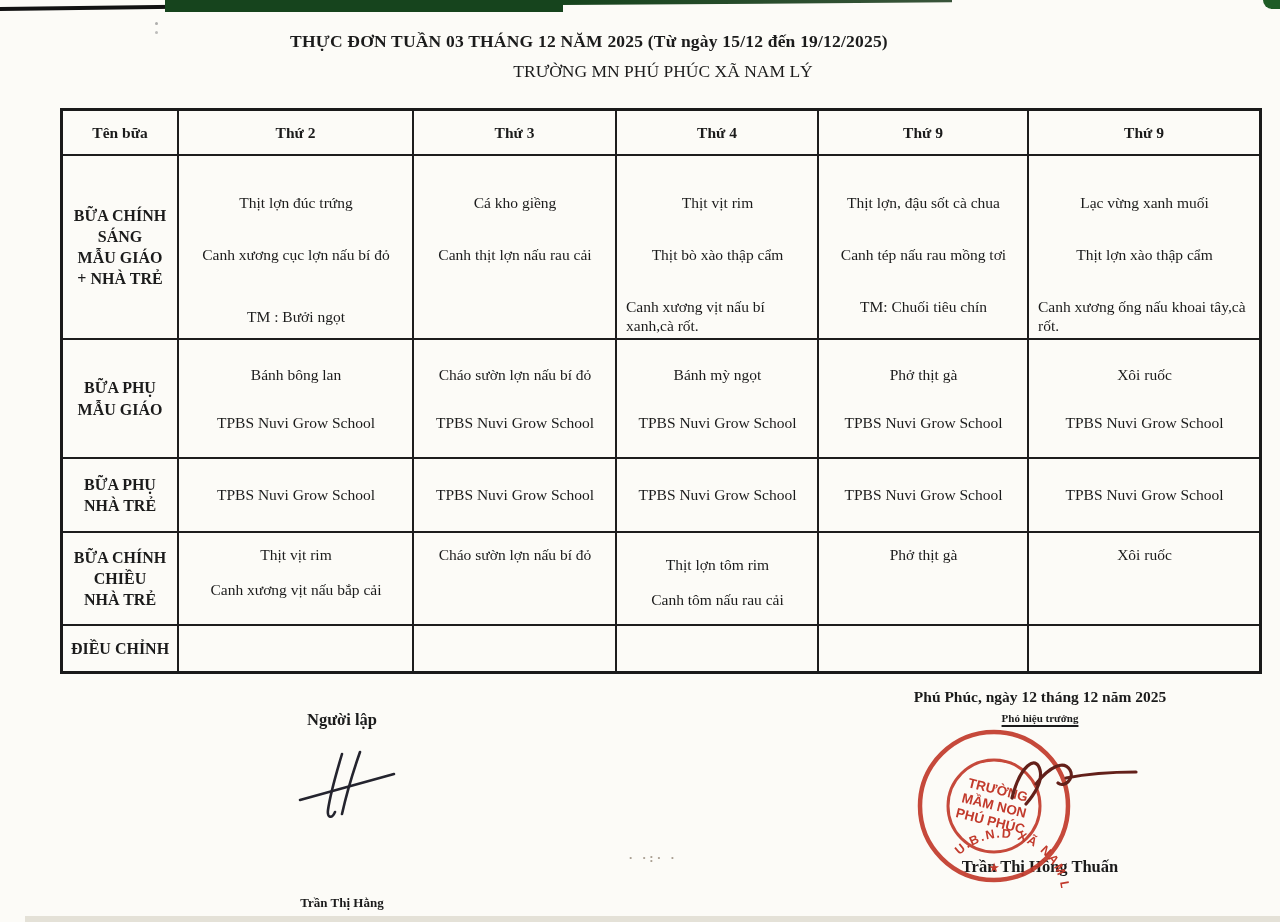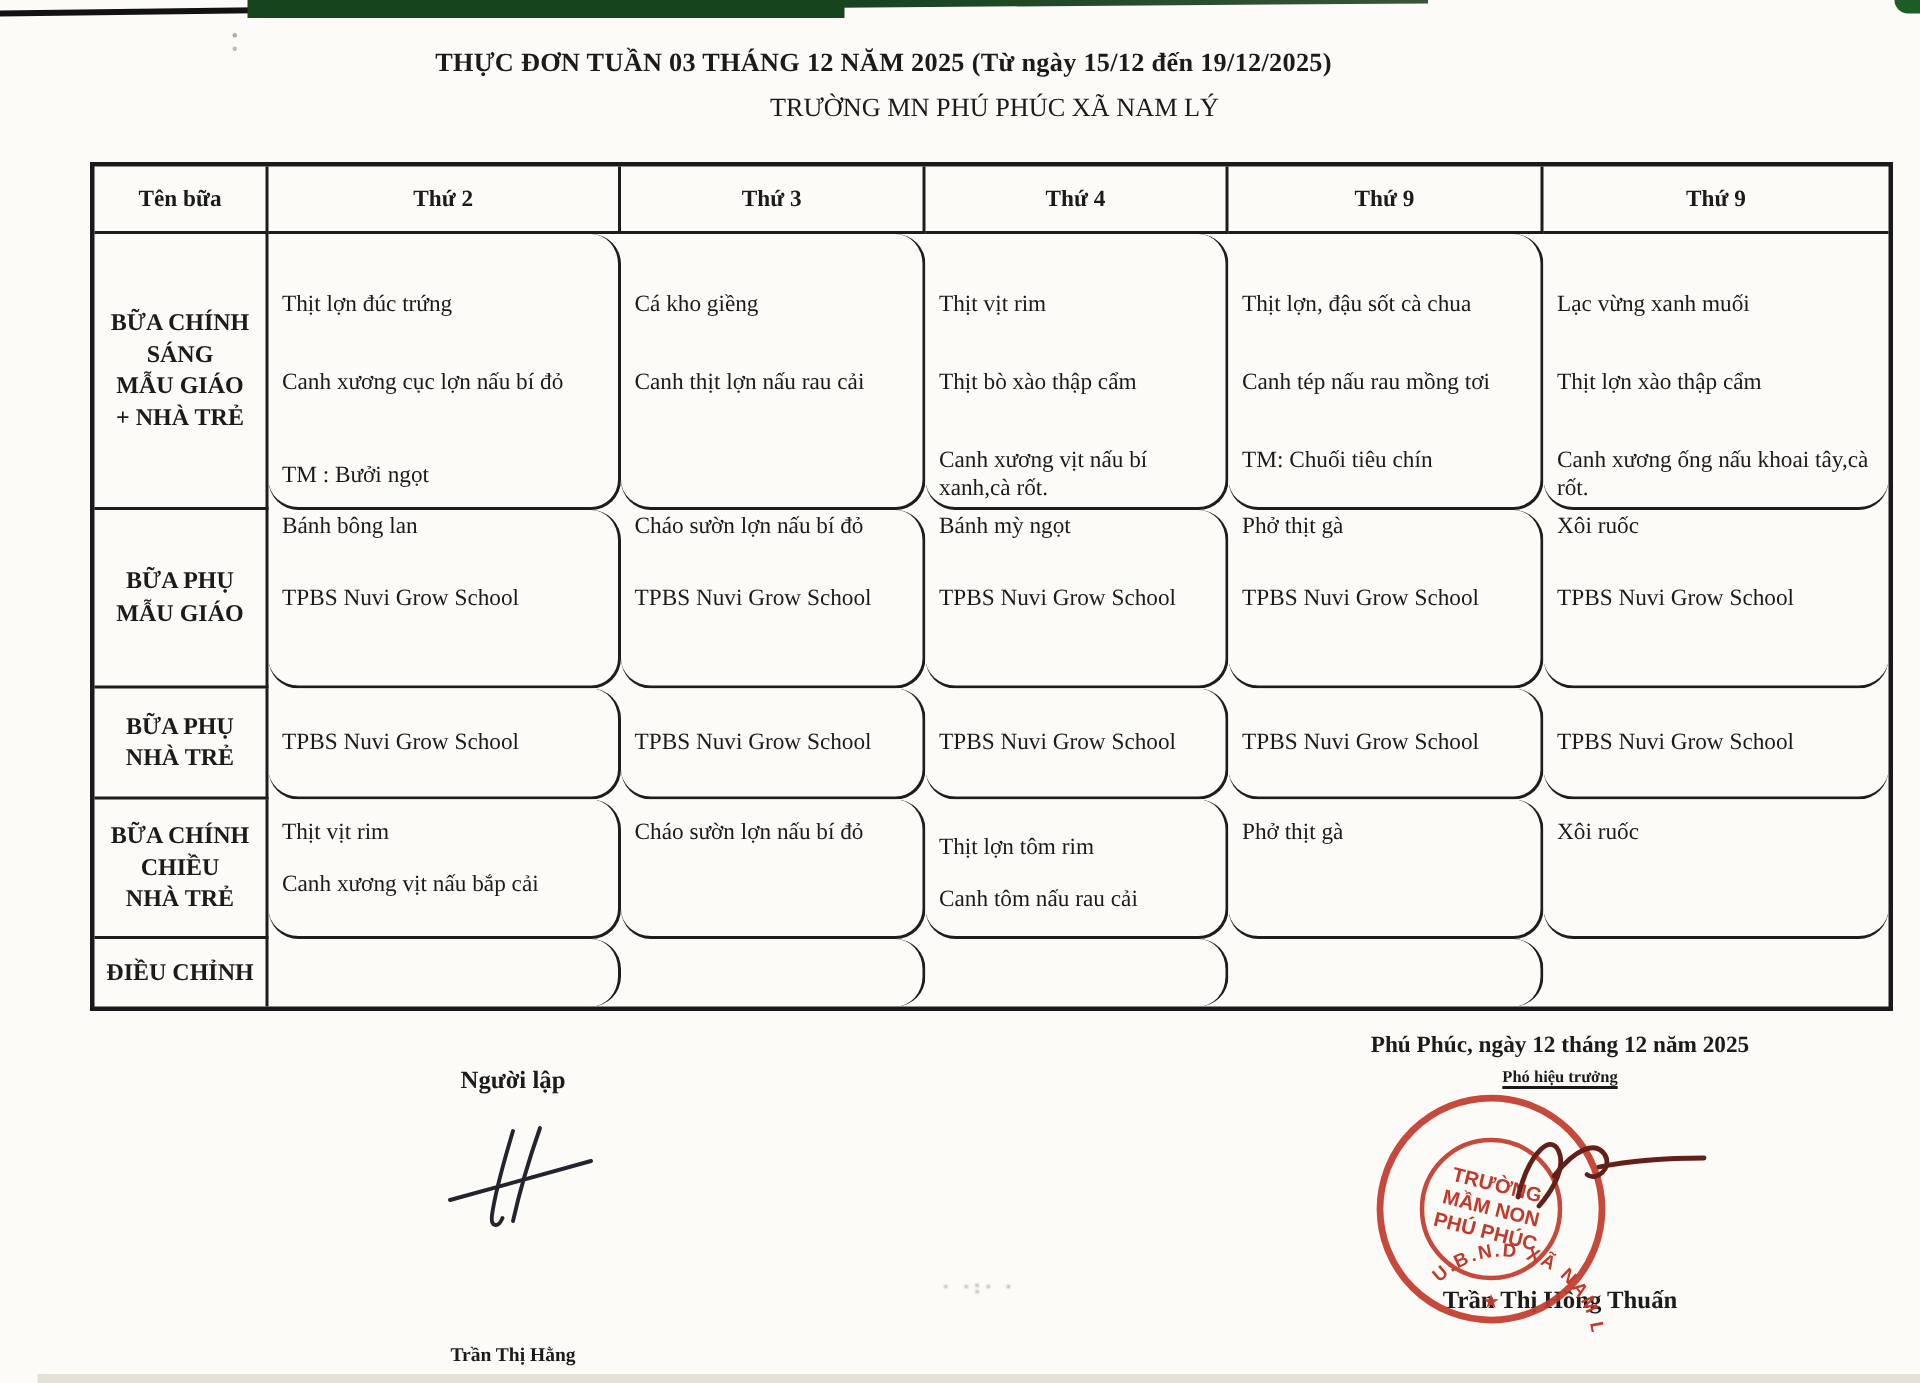--- a/index.html
+++ b/index.html
@@ -34,27 +34,27 @@
     grid-template-rows:45px 184px 119px 74px 93px 45px;
     border:3px solid #1a1a1a;
   }
   .cell{border-right:2px solid #1d1d1d;border-bottom:2px solid #1d1d1d;box-sizing:border-box;
     font-size:15.5px;line-height:1.28;}
   .cell:nth-child(6n){border-right:none;}
   .menu-table .cell:nth-last-child(-n+6){border-bottom:none;}
   .thead{display:flex;align-items:center;justify-content:center;font-weight:bold;font-size:15.5px;}
   .th-label{display:flex;flex-direction:column;justify-content:center;align-items:center;
     font-weight:bold;font-size:16px;line-height:1.32;text-align:center;padding:2px;}
-  .td{display:flex;flex-direction:column;align-items:flex-start;padding:8px 8px 8px 9px;border-radius:20px;}
+  .td{display:flex;flex-direction:column;align-items:center;padding:8px 8px 8px 9px;}
   .td .mi{text-align:left;}
   .r0{padding-top:37px;}
   .r0 .mi{margin-bottom:32px;}
   .r0 .mi:last-child{margin-bottom:0;}
   .r0 .mi.push{margin-top:auto;margin-bottom:3px;}
-  .r1{padding-top:1px;}
+  .r1{padding-top:25px;}
   .r1 .mi{margin-bottom:28px;}
   .r1 .mi:last-child{margin-bottom:0;}
   .r2{justify-content:center;}
   .r3{padding-top:12px;}
   .r3 .mi{margin-bottom:15px;}
   .r3 .mi:last-child{margin-bottom:0;}
   
   .date-line{position:absolute;left:880px;top:688px;width:320px;text-align:center;
     font-weight:bold;font-size:15.5px;}
   .approver-role{position:absolute;left:880px;top:712px;width:320px;text-align:center;

